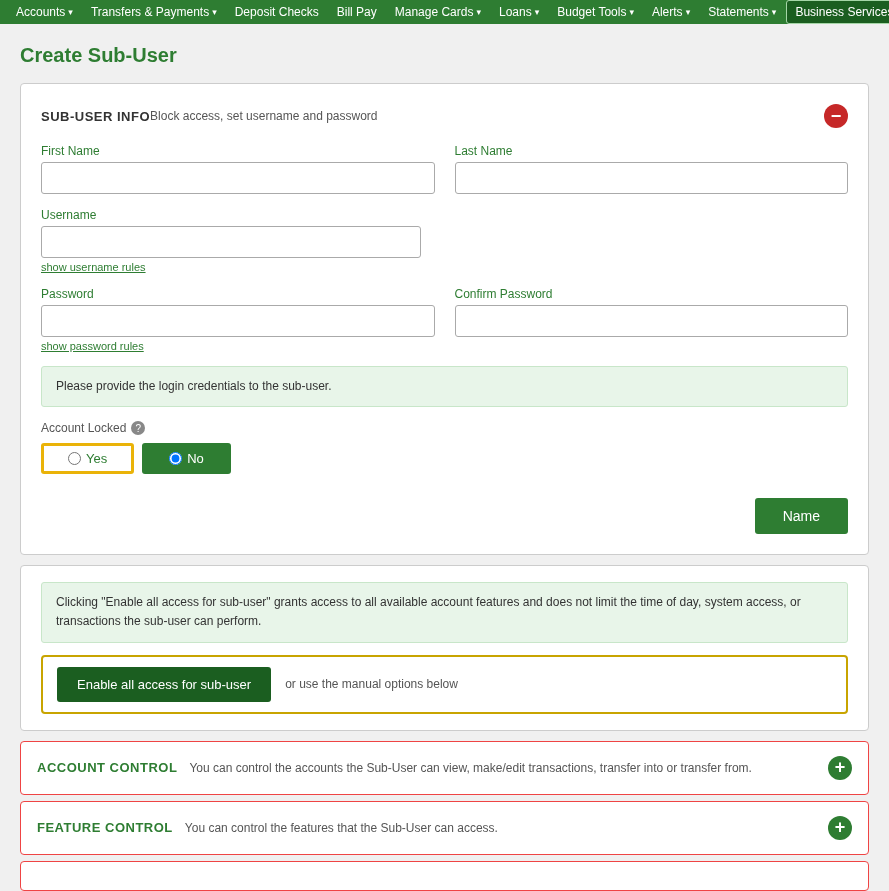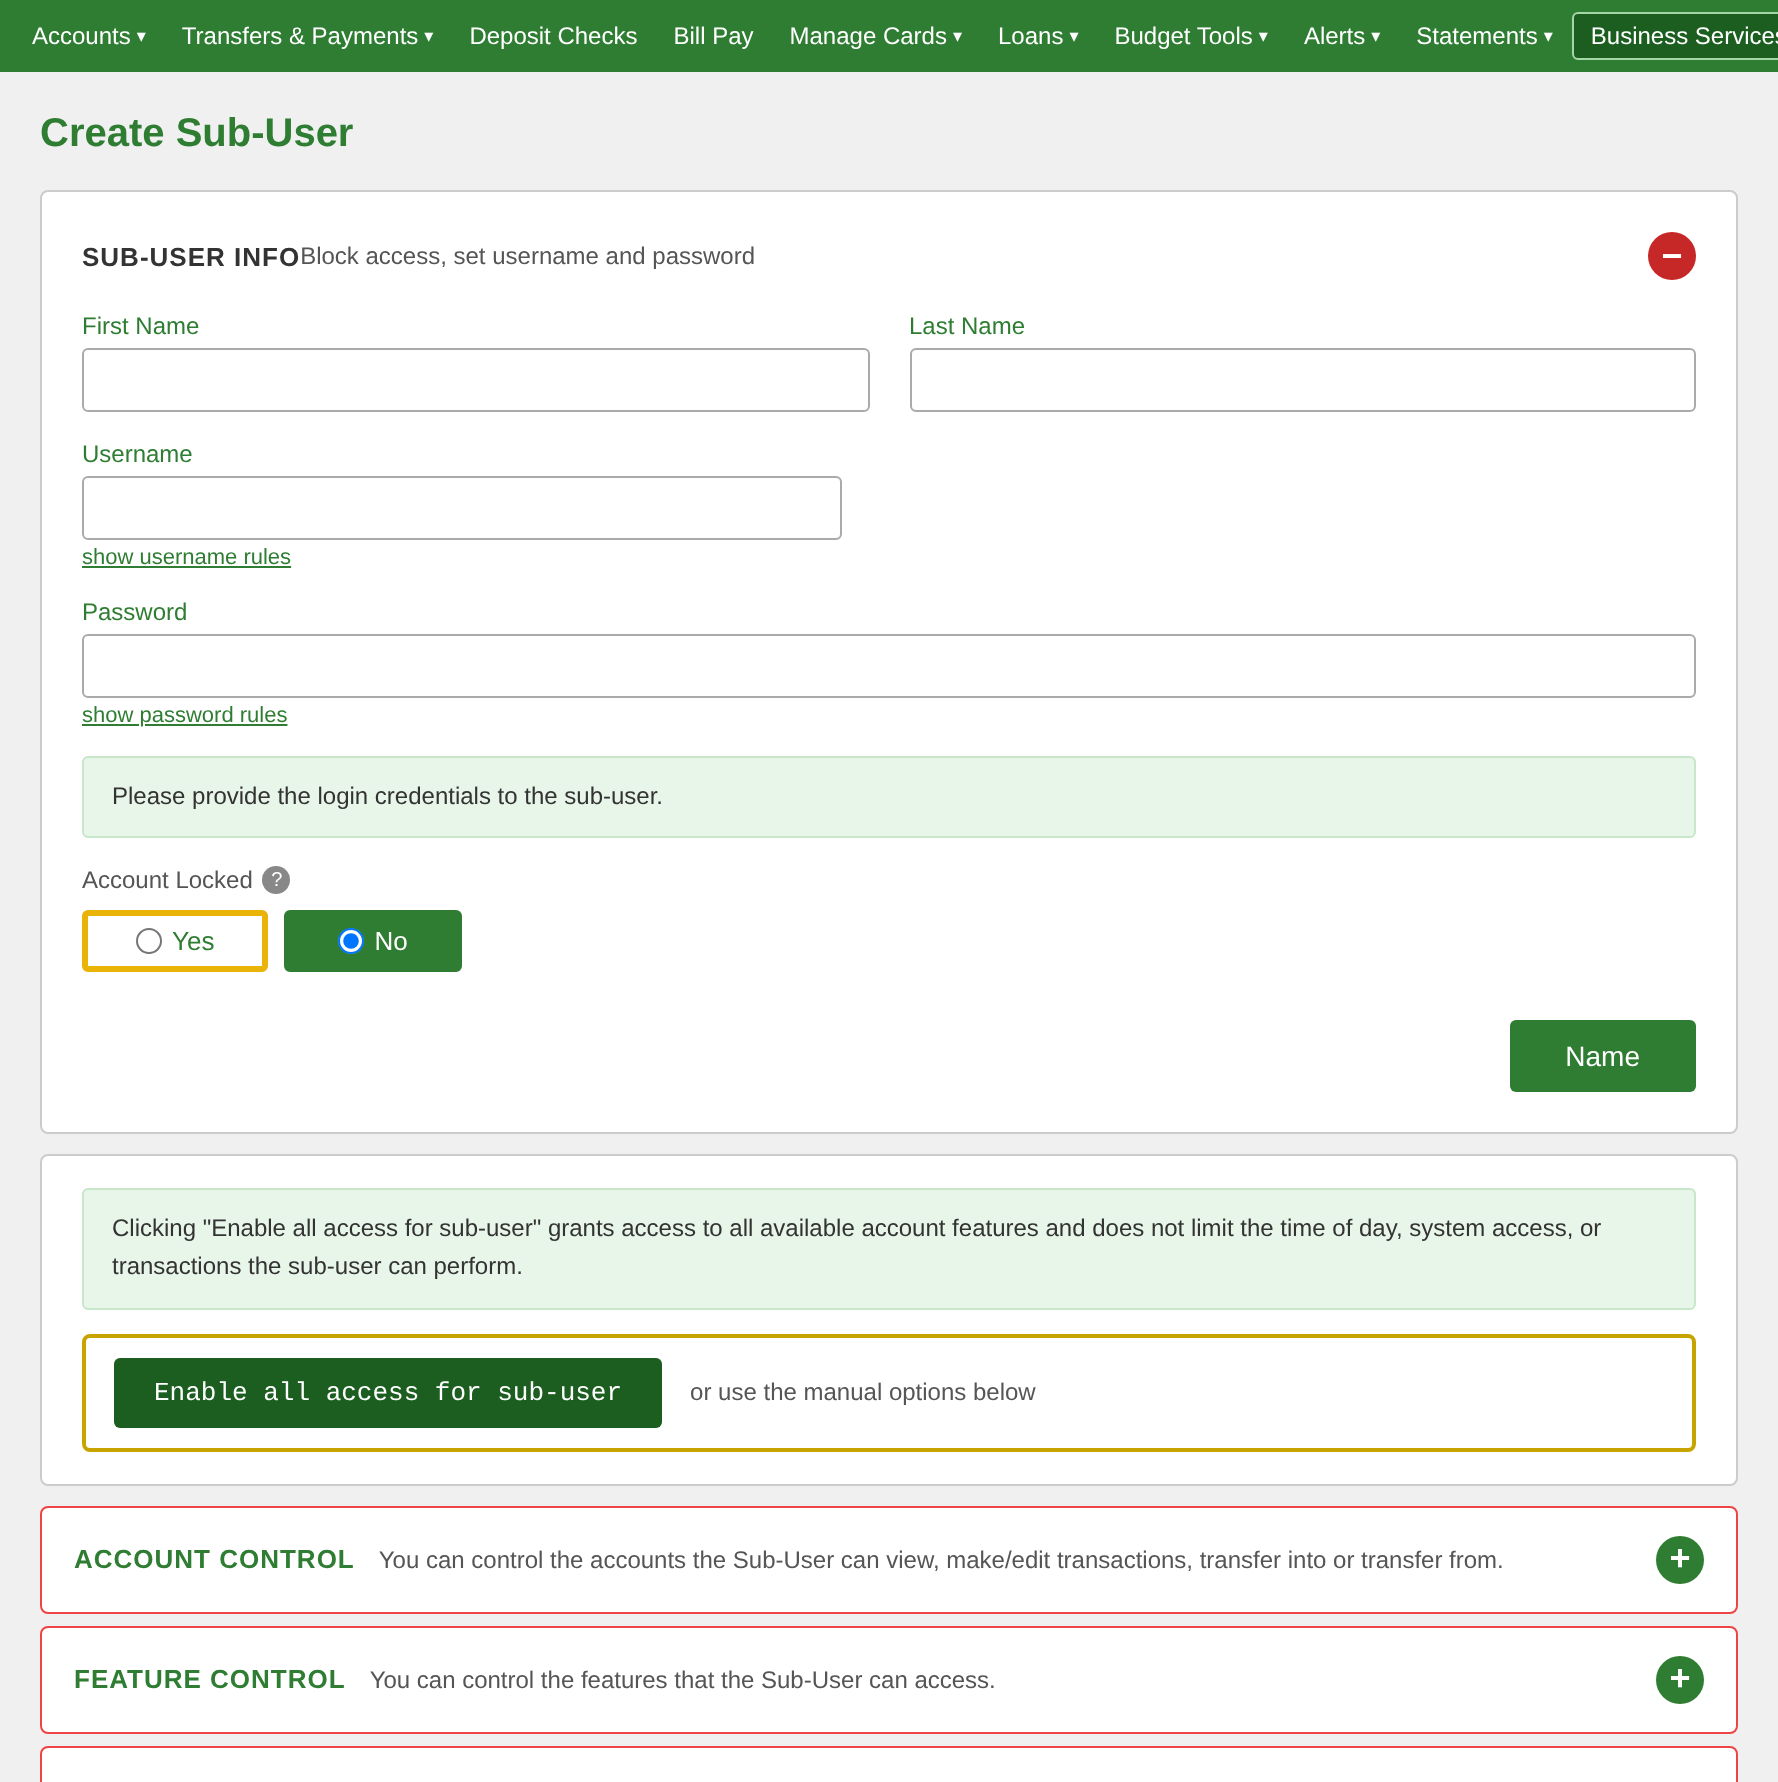--- a/index.html
+++ b/index.html
@@ -3,21 +3,21 @@
   <meta charset="utf-8">
   <style>
     * { box-sizing: border-box; margin: 0; padding: 0; }
     body { font-family: Arial, sans-serif; font-size: 13px; background: #f0f0f0; }
 
     
     nav {
       background: #2e7d32;
       display: flex;
       align-items: center;
-      height: 36px;
+      height: 24px;
       padding: 0 8px;
       gap: 2px;
     }
     .nav-item {
       color: #fff;
       font-size: 12px;
       padding: 4px 8px;
       cursor: pointer;
       display: flex;
       align-items: center;
@@ -210,21 +210,20 @@
     }
     .btn-enable-all {
       background: #1b5e20;
       color: #fff;
       border: none;
       padding: 10px 20px;
       font-size: 13px;
       border-radius: 3px;
       cursor: pointer;
       white-space: nowrap;
-      font-family: Liberation Mono, monospace;
     }
     .or-text {
       font-size: 12px;
       color: #555;
     }
 
     
     .collapsible-section {
       background: #fff;
       border: 1px solid #ef4444;
@@ -347,20 +346,24 @@
         <input type="text" style="">
         <a class="link-small">show username rules</a>
       </div>
     </div>
 
     <div class="form-row">
       <div class="form-group">
         <label>Password</label>
         <input type="password" style="">
         <a class="link-small">show password rules</a>
+      </div>
+      <div class="form-group">
+        <label>Confirm Password</label>
+        <input type="password" style="">
       </div>
     </div>
 
     <div class="info-box">
       <div>Please provide the login credentials to the sub-user.</div>
     </div>
 
     <div class="locked-label">
       <span>Account Locked</span>
       <span class="help-icon">?</span>

